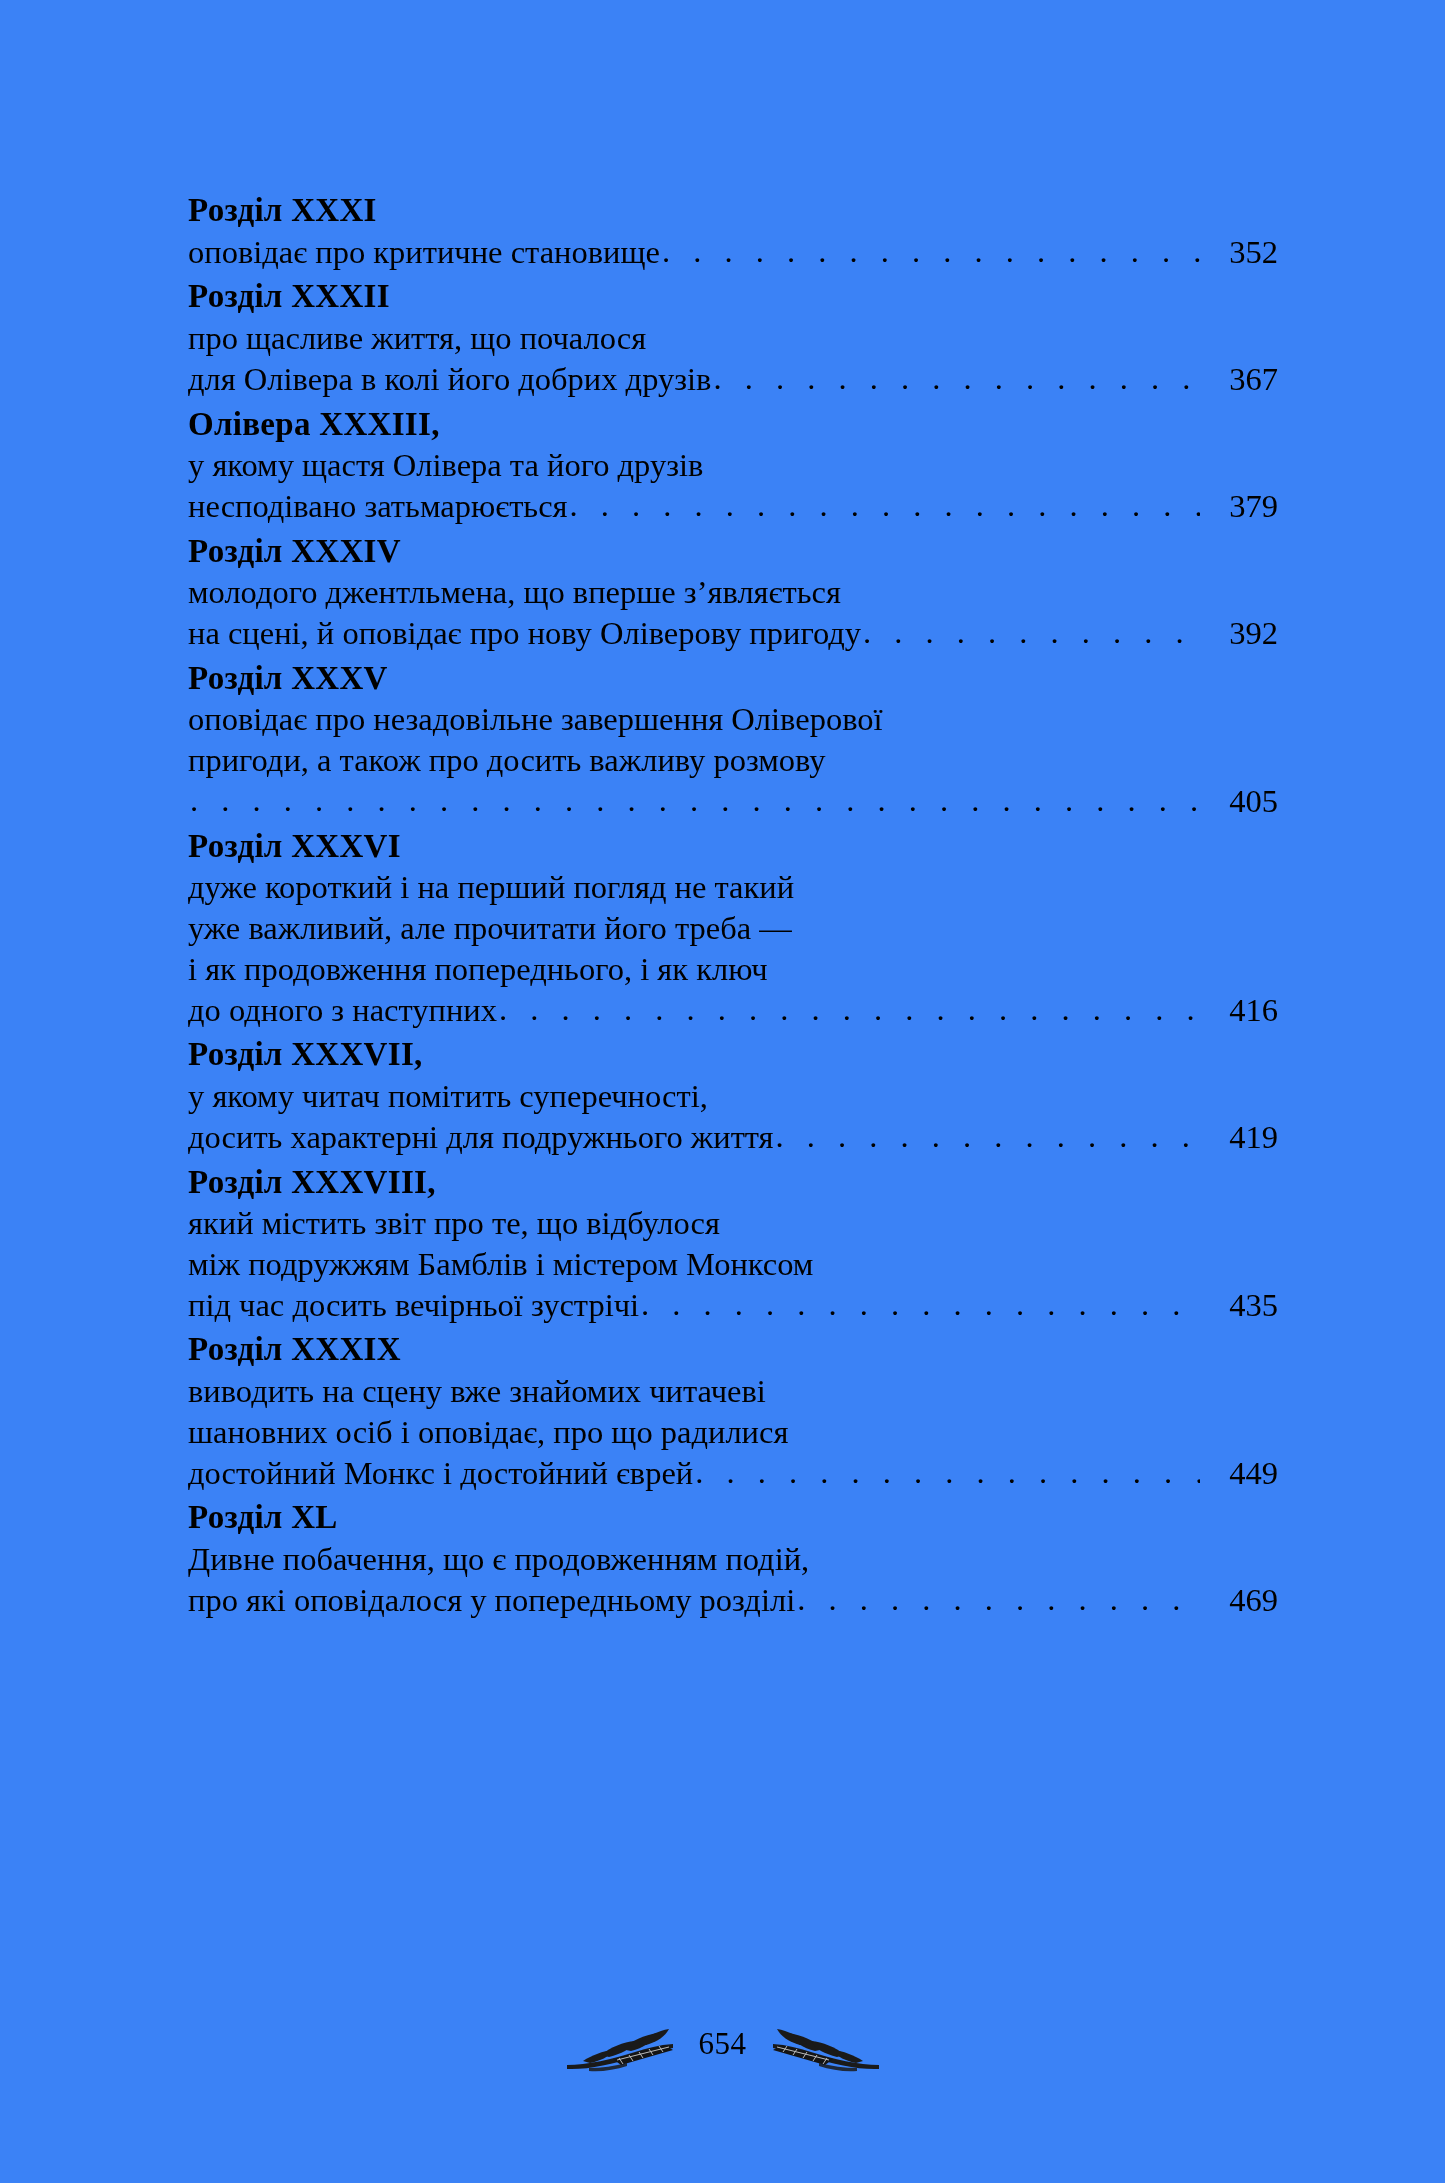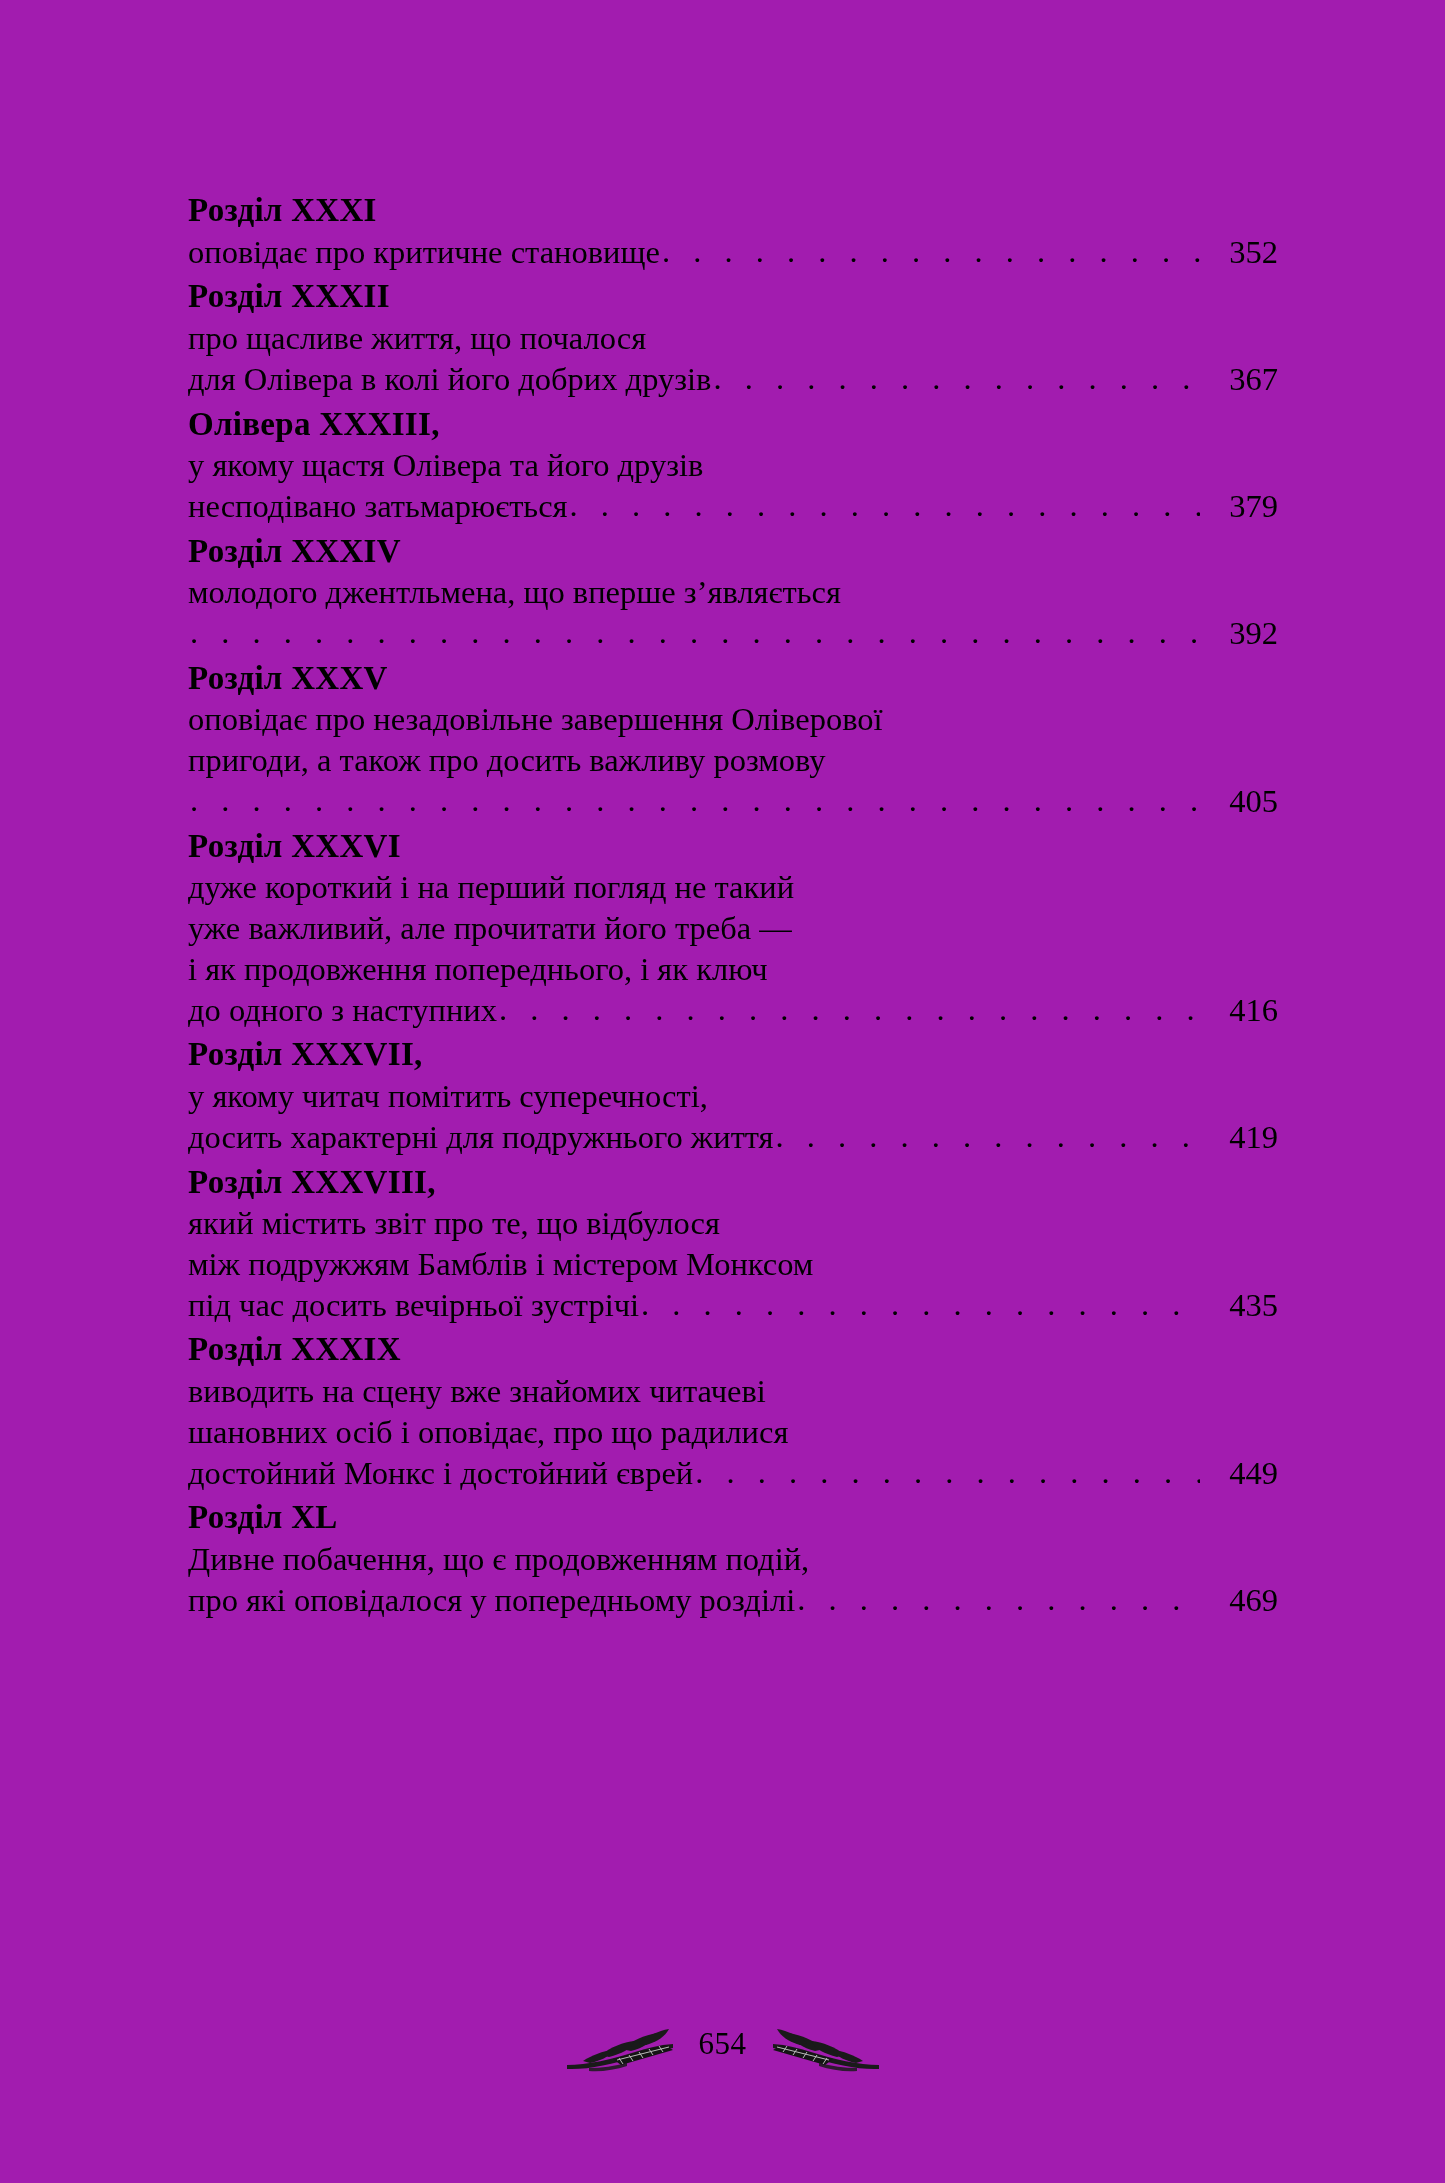--- a/index.html
+++ b/index.html
@@ -13,21 +13,21 @@
     font-family: "Liberation Serif", "DejaVu Serif", serif;
     color: #000000;
     -webkit-font-smoothing: antialiased;
   }
 
   .page {
     position: relative;
     width: 1445px;
     height: 2183px;
     box-sizing: border-box;
-    background: #a21caf;
+    background: #3b82f6;
     overflow: hidden;
   }
 
   .toc {
     position: absolute;
     left: 188px;
     top: 190px;
     width: 1100px;
   }
 
@@ -151,20 +151,21 @@
             <span class="leader">. . . . . . . . . . . . . . . . . . . . . . . . . . . . . . . . . . . . . . . . . . . . . . . . . . . . . . . . . . . . . . . .</span>
             <span class="pagenum">379</span>
           </div>
         </div>
       </div>
       <div class="entry">
         <div class="chapter-title">Розділ XXXIV</div>
         <div class="chapter-lines">
           <div class="desc-line">молодого джентльмена, що вперше з’являється</div>
           <div class="desc-last">
+            <span class="txt">на сцені, й оповідає про нову Оліверову пригоду</span>
             <span class="leader">. . . . . . . . . . . . . . . . . . . . . . . . . . . . . . . . . . . . . . . . . . . . . . . . . . . . . . . . . . . . . . . .</span>
             <span class="pagenum">392</span>
           </div>
         </div>
       </div>
       <div class="entry">
         <div class="chapter-title">Розділ XXXV</div>
         <div class="chapter-lines">
           <div class="desc-line">оповідає про незадовільне завершення Оліверової</div>
           <div class="desc-line">пригоди, а також про досить важливу розмову</div>

